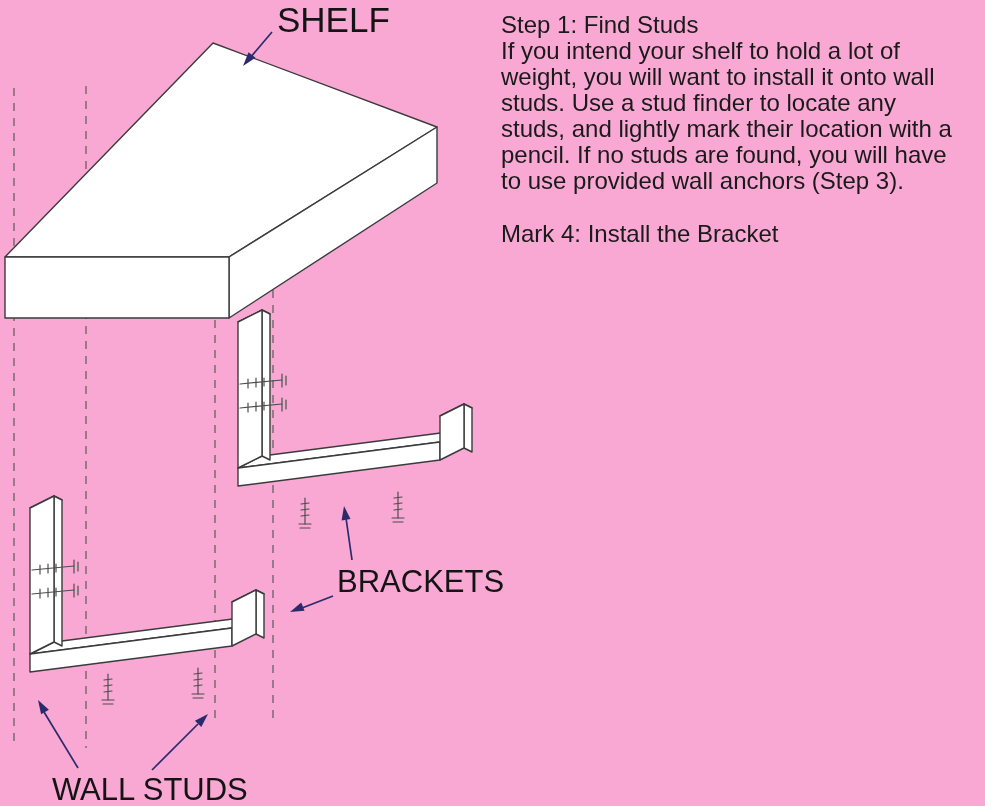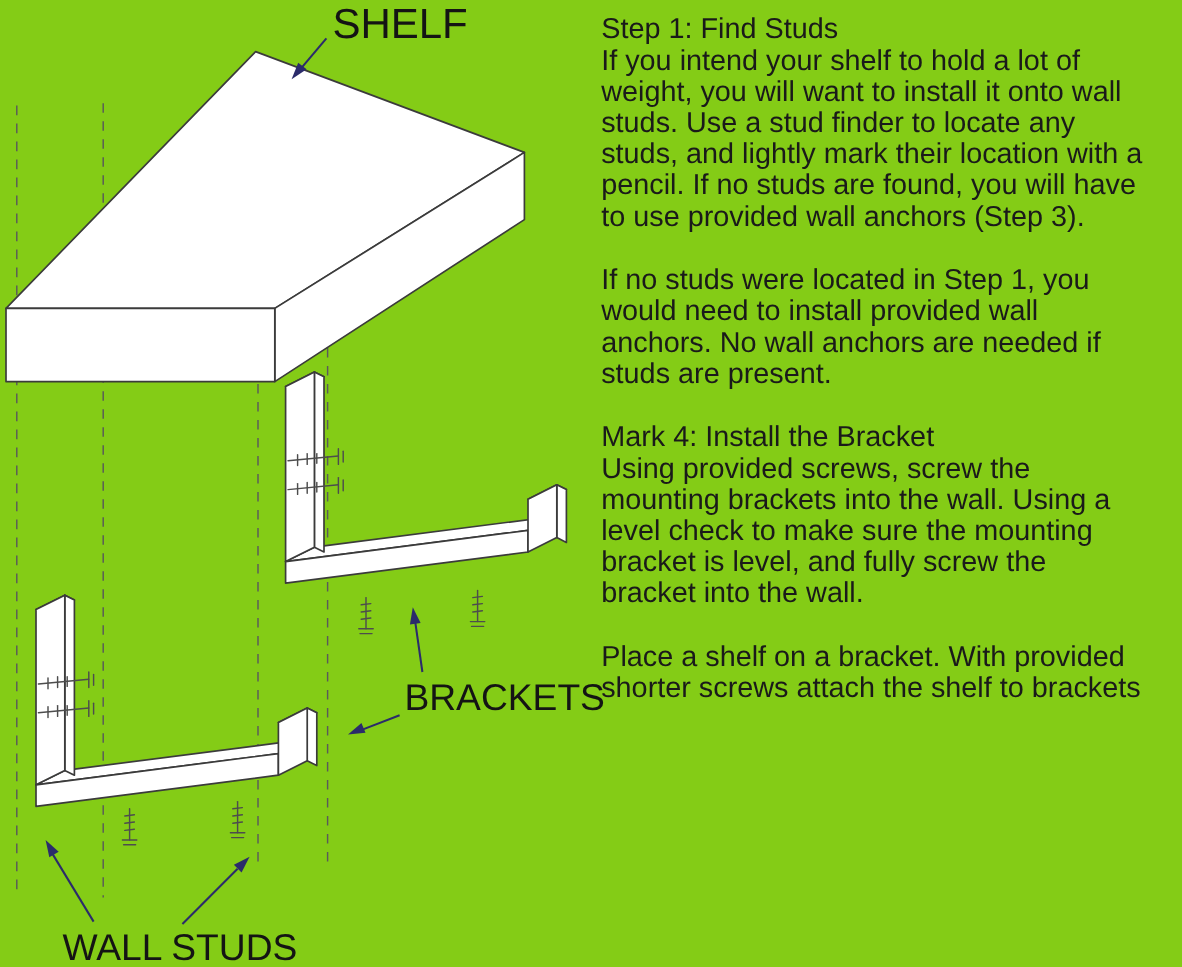--- a/index.html
+++ b/index.html
@@ -1,17 +1,17 @@
 <!DOCTYPE html>
 <html><head>
 <meta charset="utf-8">
 <style>
   html,body{margin:0;padding:0;background:#fff;}
   .page{
-    position:relative;width:985px;height:806px;background:#84cc16;
+    position:relative;width:985px;height:806px;background:#f9a8d4;
     font-family:"Liberation Sans",sans-serif;overflow:hidden;
   }
   .diagram-svg{position:absolute;left:0;top:0;}
   .steps{
     position:absolute;left:501px;top:12px;width:454px;
     color:#1a1a1a;font-size:24px;line-height:26px;
   }
   .step{margin:0 0 27px 0;}
   .step-title{margin:0;}
   .step-body{margin:0;}
@@ -129,24 +129,21 @@
   </svg>
 
   <div class="steps">
     <div class="step">
       <p class="step-title">Step 1: Find Studs</p>
       <p class="step-body">If you intend your shelf to hold a lot of weight, you will want to install it onto wall studs. Use a stud finder to locate any studs, and lightly mark their location with a pencil. If no studs are found, you will have to use provided wall anchors (Step 3).</p>
     </div>
     <div class="step">
     </div>
     <div class="step">
-      <p class="step-body">If no studs were located in Step 1, you would need to install provided wall anchors. No wall anchors are needed if studs are present.</p>
     </div>
     <div class="step">
       <p class="step-title">Mark 4: Install the Bracket</p>
-      <p class="step-body">Using provided screws, screw the mounting brackets into the wall. Using a level check to make sure the mounting bracket is level, and fully screw the bracket into the wall.</p>
     </div>
     <div class="step">
-      <p class="step-body">Place a shelf on a bracket. With provided shorter screws attach the shelf to brackets</p>
     </div>
   </div>
 
 </div>
 
 </body></html>

